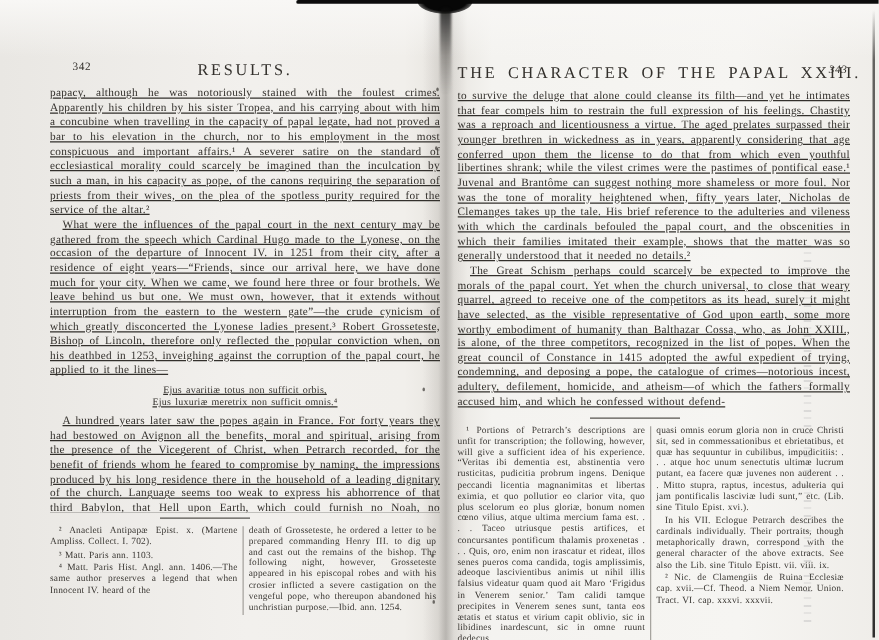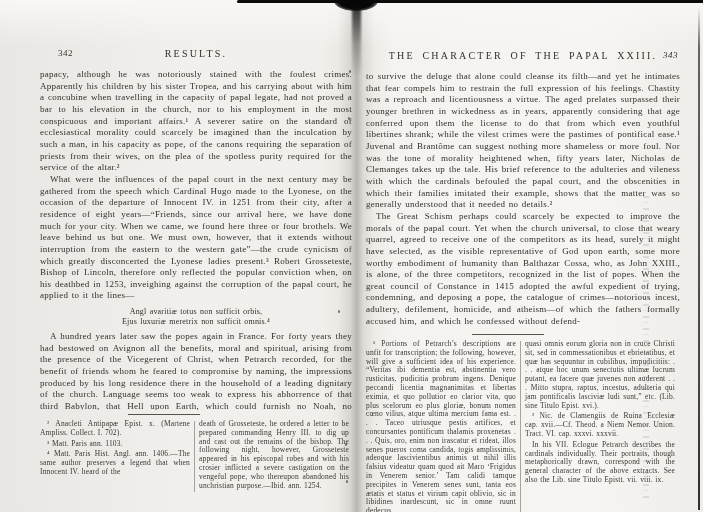--- a/index.html
+++ b/index.html
@@ -26,25 +26,25 @@
   .speck{position:absolute;width:2px;height:3px;border-radius:50%;background:#2c2a27;opacity:.65;}
 
   .page{position:absolute;top:48px;}
   .page-left{left:40px;width:312px;}
   .page-right{left:366px;width:314px;top:50px;}
 
   .pagehead{position:relative;height:13px;margin-bottom:8px;}
   .pagenum{font-size:9px;letter-spacing:.5px;position:absolute;top:0;}
   .pagenum-left{left:18px;}
   .pagenum-right{right:2px;font-style:italic;}
-  .running-head{display:block;text-align:center;font-size:10px;letter-spacing:2.2px;word-spacing:3px;white-space:nowrap;}
+  .running-head{display:block;text-align:center;font-size:13px;letter-spacing:2.2px;word-spacing:3px;white-space:nowrap;}
 
   .pagebody{text-align:justify;font-size:9px;line-height:11.65px;letter-spacing:.25px;word-spacing:1px;overflow:hidden;}
-  .pagebody-left{height:341px;}
-  .pagebody-right{height:259px;}
+  .pagebody-left{height:341px;text-decoration:underline;}
+  .pagebody-right{height:259px;text-decoration:underline;}
   .pagebody p{margin:0;}
   .indent{text-indent:10px;}
   .verse{text-align:center;font-size:8px;line-height:10px;margin:5px 0 4px 0;letter-spacing:.2px;}
 
   .fnrule{height:1px;background:rgba(60,56,52,.85);width:72px;margin:4px 0 5px 88px;}
   .page-right .fnrule{margin-left:106px;}
   .footnotes{display:flex;align-items:stretch;}
   .fncol{width:150px;font-size:7.5px;line-height:8.8px;text-align:justify;letter-spacing:.15px;word-spacing:.5px;color:#3a3733;}
   .fndivider{width:1px;background:rgba(70,66,60,.45);margin:1px 4px 0 4px;}
   .fncol p{margin:0 0 2px 0;}
@@ -68,21 +68,21 @@
 
 <div class="page page-left">
   <div class="pagehead">
     <span class="pagenum pagenum-left">342</span>
     <span class="running-head">RESULTS.</span>
   </div>
   <div class="pagebody pagebody-left">
     <p>papacy, although he was notoriously stained with the foulest crimes. Apparently his children by his sister Tropea, and his carrying about with him a concubine when travelling in the capacity of papal legate, had not proved a bar to his elevation in the church, nor to his employment in the most conspicuous and important affairs.¹ A severer satire on the standard of ecclesiastical morality could scarcely be imagined than the inculcation by such a man, in his capacity as pope, of the canons requiring the separation of priests from their wives, on the plea of the spotless purity required for the service of the altar.²</p>
     <p class="indent">What were the influences of the papal court in the next century may be gathered from the speech which Cardinal Hugo made to the Lyonese, on the occasion of the departure of Innocent IV. in 1251 from their city, after a residence of eight years—“Friends, since our arrival here, we have done much for your city. When we came, we found here three or four brothels. We leave behind us but one. We must own, however, that it extends without interruption from the eastern to the western gate”—the crude cynicism of which greatly disconcerted the Lyonese ladies present.³ Robert Grosseteste, Bishop of Lincoln, therefore only reflected the popular conviction when, on his deathbed in 1253, inveighing against the corruption of the papal court, he applied to it the lines—</p>
     <div class="verse">
-      <div>Angl avaritiæ totus non sufficit orbis,</div>
+      <div>Ejus avaritiæ totus non sufficit orbis,</div>
       <div>Ejus luxuriæ meretrix non sufficit omnis.⁴</div>
     </div>
     <p class="indent">A hundred years later saw the popes again in France. For forty years they had bestowed on Avignon all the benefits, moral and spiritual, arising from the presence of the Vicegerent of Christ, when Petrarch recorded, for the benefit of friends whom he feared to compromise by naming, the impressions produced by his long residence there in the household of a leading dignitary of the church. Language seems too weak to express his abhorrence of that third Babylon, that Hell upon Earth, which could furnish no Noah, no Deucalion</p>
   </div>
   <div class="fnrule"></div>
   <div class="footnotes">
     <div class="fncol">
       <p class="fn-indent">² Anacleti Antipapæ Epist. x. (Martene Ampliss. Collect. I. 702).</p>
       <p class="fn-indent">³ Matt. Paris ann. 1103.</p>
       <p class="fn-indent">⁴ Matt. Paris Hist. Angl. ann. 1406.—The same author preserves a legend that when Innocent IV. heard of the</p>
@@ -104,17 +104,17 @@
     <p class="indent">The Great Schism perhaps could scarcely be expected to improve the morals of the papal court. Yet when the church universal, to close that weary quarrel, agreed to receive one of the competitors as its head, surely it might have selected, as the visible representative of God upon earth, some more worthy embodiment of humanity than Balthazar Cossa, who, as John XXIII., is alone, of the three competitors, recognized in the list of popes. When the great council of Constance in 1415 adopted the awful expedient of trying, condemning, and deposing a pope, the catalogue of crimes—notorious incest, adultery, defilement, homicide, and atheism—of which the fathers formally accused him, and which he confessed without defend-</p>
   </div>
   <div class="fnrule"></div>
   <div class="footnotes">
     <div class="fncol">
       <p class="fn-indent">¹ Portions of Petrarch’s descriptions are unfit for transcription; the following, however, will give a sufficient idea of his experience. “Veritas ibi dementia est, abstinentia vero rusticitas, pudicitia probrum ingens. Denique peccandi licentia magnanimitas et libertas eximia, et quo pollutior eo clarior vita, quo plus scelorum eo plus gloriæ, bonum nomen cœno vilius, atque ultima mercium fama est. . . . Taceo utriusque pestis artifices, et concursantes pontificum thalamis proxenetas . . . Quis, oro, enim non irascatur et rideat, illos senes pueros coma candida, togis amplissimis, adeoque lascivientibus animis ut nihil illis falsius videatur quam quod ait Maro ‘Frigidus in Venerem senior.’ Tam calidi tamque precipites in Venerem senes sunt, tanta eos ætatis et status et virium capit oblivio, sic in libidines inardescunt, sic in omne ruunt dedecus,</p>
     </div>
     <div class="fndivider"></div>
     <div class="fncol">
       <p>quasi omnis eorum gloria non in cruce Christi sit, sed in commessationibus et ebrietatibus, et quæ has sequuntur in cubilibus, impudicitiis: . . . atque hoc unum senectutis ultimæ lucrum putant, ea facere quæ juvenes non auderent . . . Mitto stupra, raptus, incestus, adulteria qui jam pontificalis lasciviæ ludi sunt,” etc. (Lib. sine Titulo Epist. xvi.).</p>
+      <p class="fn-indent">In his VII. Eclogue Petrarch describes the cardinals individually. Their portraits, though metaphorically drawn, correspond with the general character of the above extracts. See also the Lib. sine Titulo Epistt. vii. viii. ix.</p>
       <p class="fn-indent">² Nic. de Clamengiis de Ruina Ecclesiæ cap. xvii.—Cf. Theod. a Niem Nemor. Union. Tract. VI. cap. xxxvi. xxxvii.</p>
-      <p class="fn-indent">In his VII. Eclogue Petrarch describes the cardinals individually. Their portraits, though metaphorically drawn, correspond with the general character of the above extracts. See also the Lib. sine Titulo Epistt. vii. viii. ix.</p>
     </div>
   </div>
 </div>
 
 </body></html>

